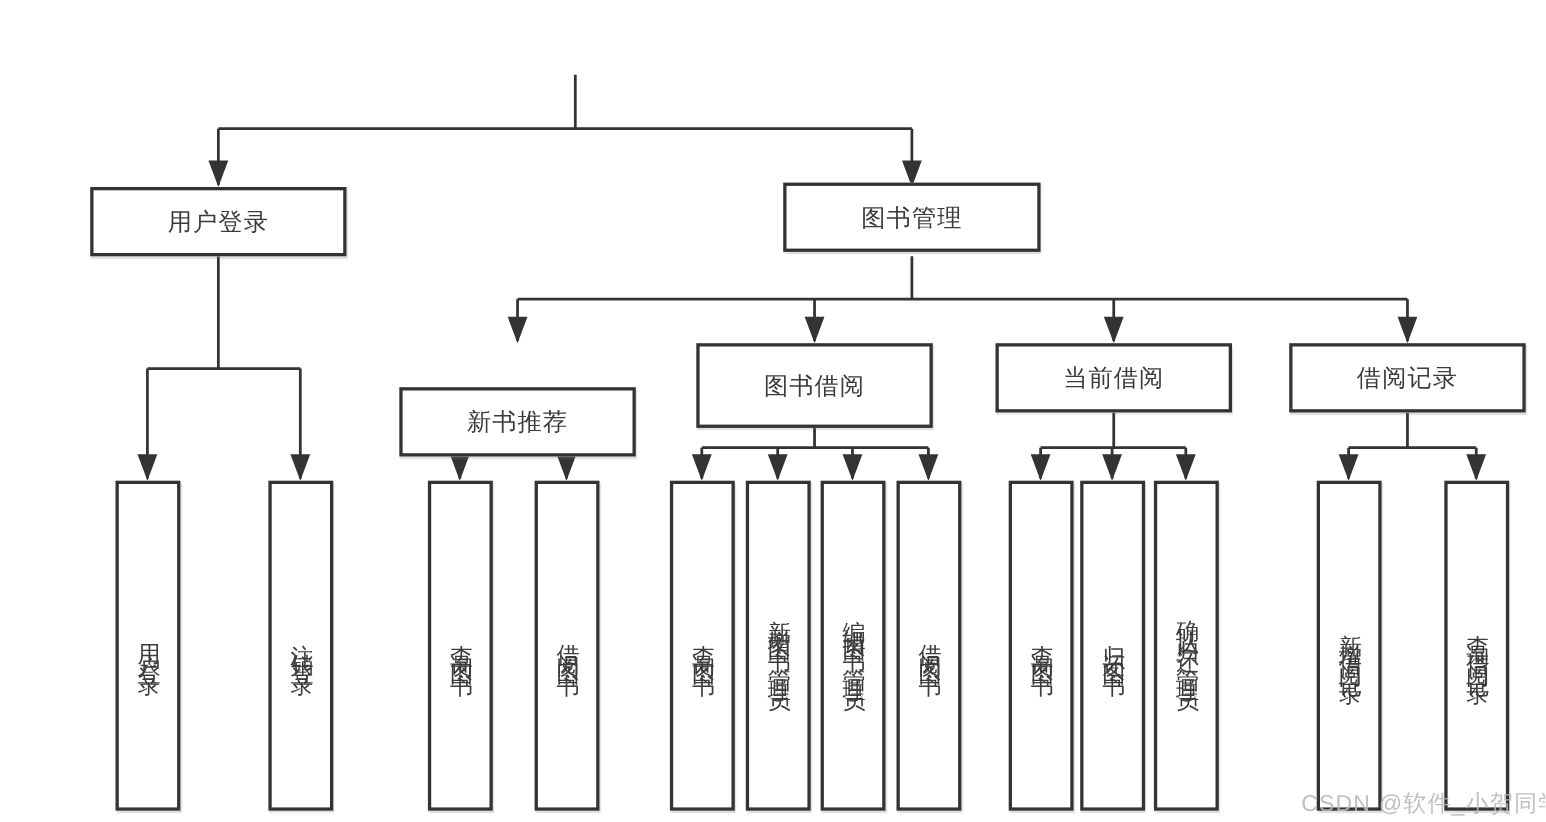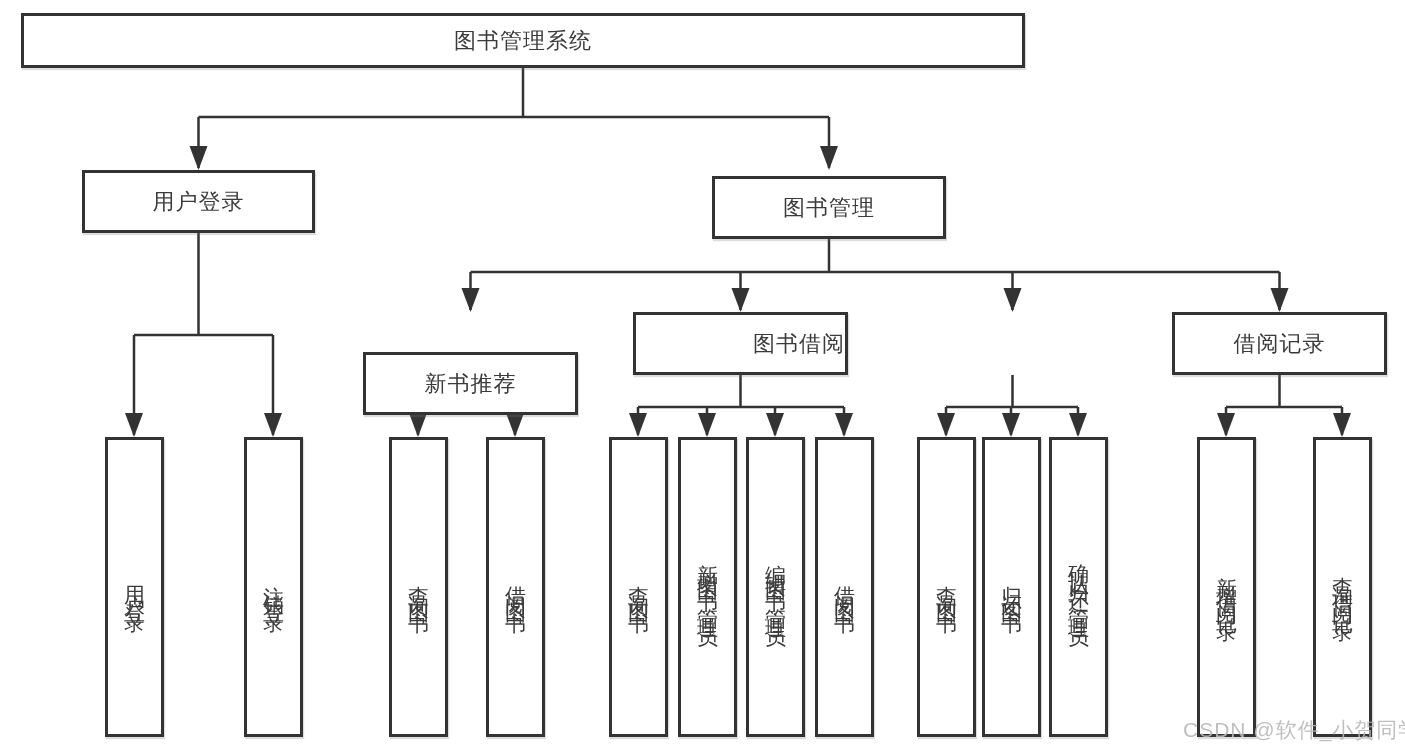--- a/index.html
+++ b/index.html
@@ -114,36 +114,36 @@
       M766,413 L784,413 L775,437 Z
       M835,413 L853,413 L844,437 Z
       M937,413 L955,413 L946,437 Z
       M1002,413 L1020,413 L1011,437 Z
       M1069,413 L1087,413 L1078,437 Z
       M1217,413 L1235,413 L1226,437 Z
       M1333,413 L1351,413 L1342,437 Z
     "></path>
   </svg>
 
-  <div class="hbox" style="left:21px; top:13px; width:1004px; height:55px;">
-    <span>图书管理系统</span>
-  </div>
 
   <div class="hbox" style="left:82px; top:170px; width:233px; height:63px;">
     <span>用户登录</span>
   </div>
-  <div class="hbox" style="left:712px; top:176px; width:234px; height:63px;">
+  <div class="hbox" style="left:712px; top:166px; width:234px; height:63px;">
     <span>图书管理</span>
   </div>
 
   <div class="hbox" style="left:363px; top:312px; width:215px; height:63px;margin-top:40px;">
     <span>新书推荐</span>
   </div>
-  <div class="hbox" style="left:633px; top:312px; width:215px; height:63px;justify-content:flex-end;">
+  <div class="hbox" style="left:633px; top:312px; width:215px; height:77px;">
     <span>图书借阅</span>
+  </div>
+  <div class="hbox" style="left:905px; top:312px; width:215px; height:63px;">
+    <span>当前借阅</span>
   </div>
   <div class="hbox" style="left:1172px; top:312px; width:215px; height:63px;text-align:center;">
     <span>借阅记录</span>
   </div>
 
   <div class="vbox" style="left:105px;">
     <span>用户登录</span>
   </div>
   <div class="vbox" style="left:244px;">
     <span>注销登录</span>

